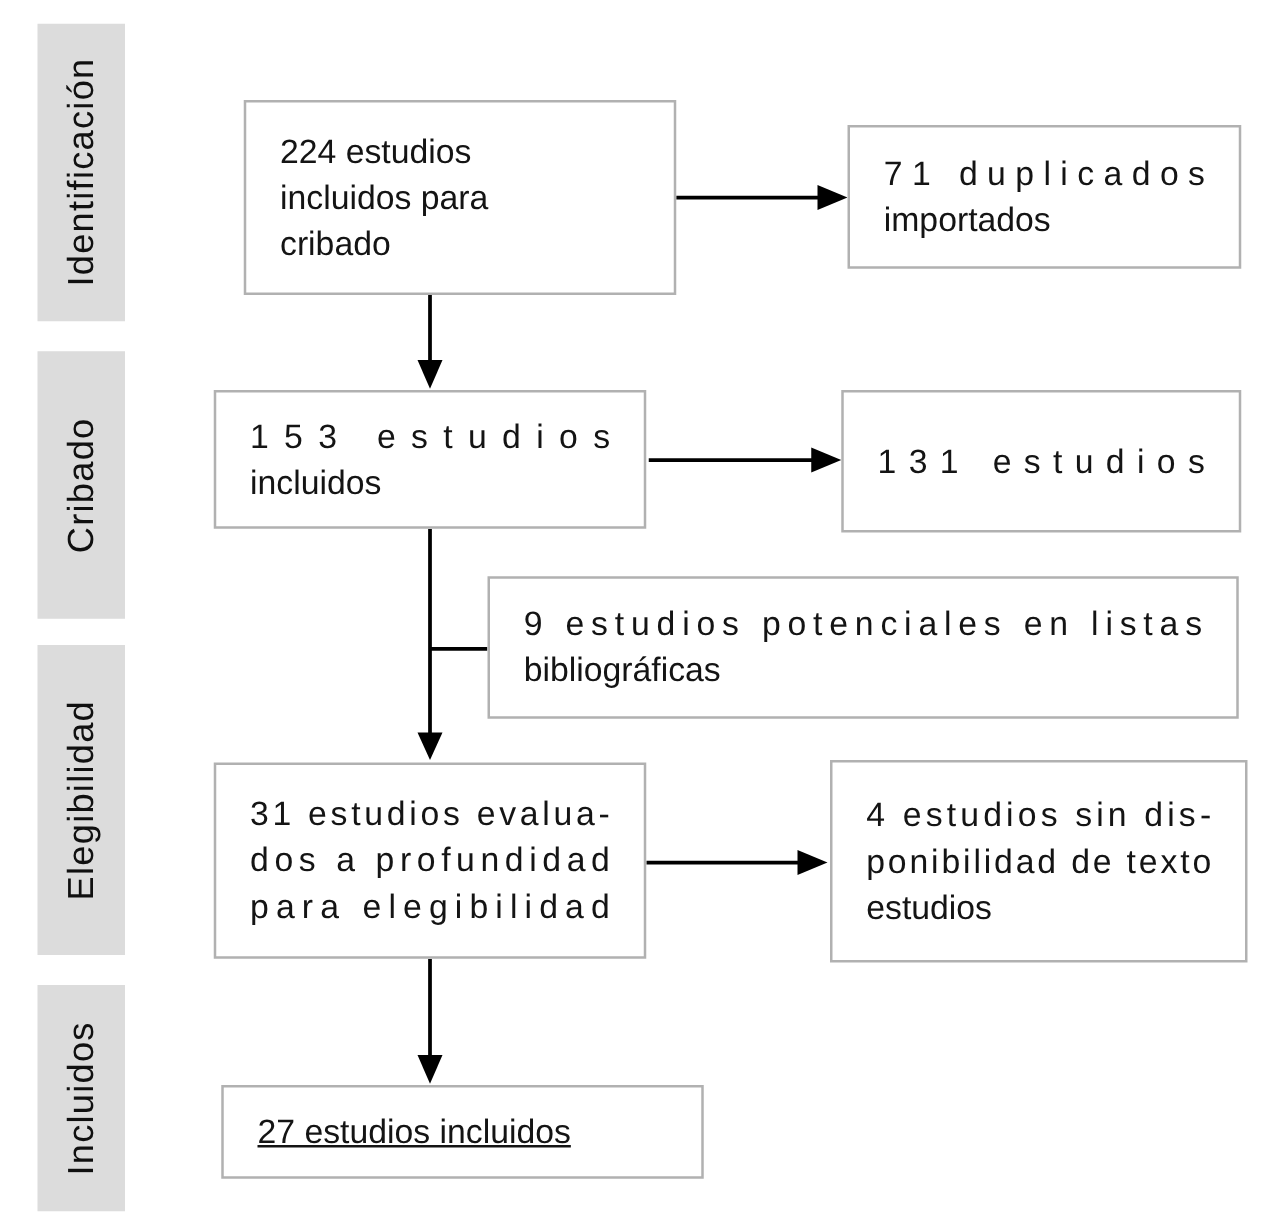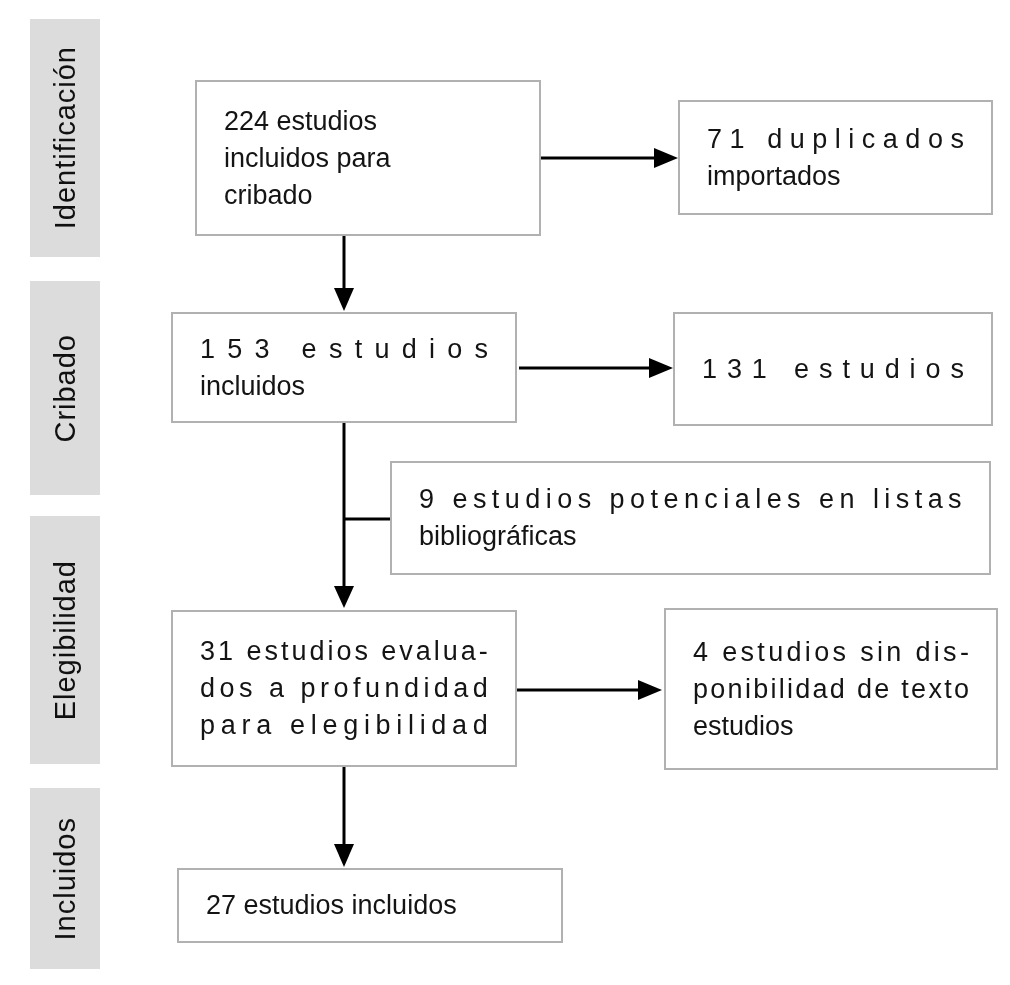--- a/index.html
+++ b/index.html
@@ -275,17 +275,17 @@
         <span>&nbsp;</span>
         <span>t</span>
         <span>e</span>
         <span>x</span>
         <span>t</span>
         <span>o</span>
       </div>
       <div class="tline">estudios</div>
     </div>
 
-  <div class="fbox" style="left:177px;top:868px;width:386px;height:75px;">
+  <div class="fbox" style="left:177px;top:868px;width:386px;height:75px;text-decoration:underline;">
       <div class="tline">27 estudios incluidos</div>
     </div>
 
 </div>
 
 </body></html>

